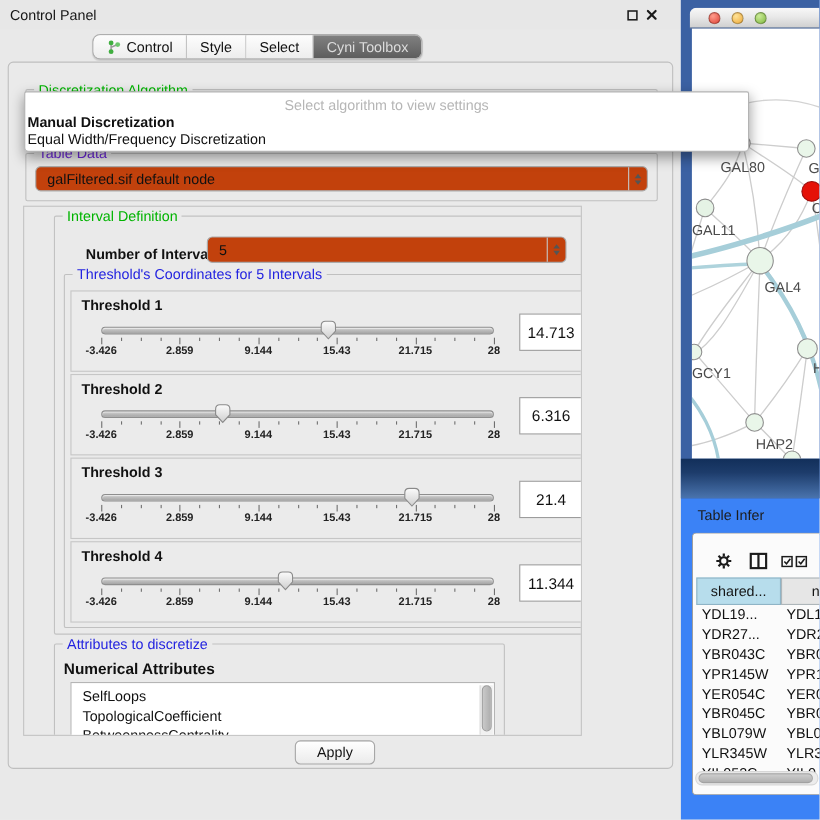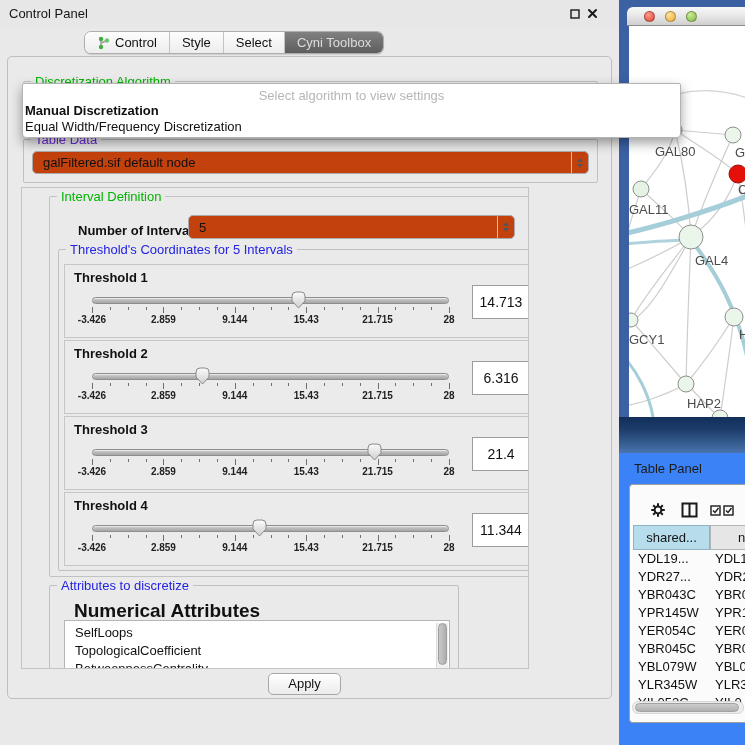--- a/index.html
+++ b/index.html
@@ -357,21 +357,21 @@
                     </svg></div>
                 </div>
                 <div class="valbox">11.344</div>
               </div>
             </div>
         </div>
       </div>
 
       <div class="groupbox" style="left:27px;top:397px;width:410px;height:110px;">
         <span class="legend blue">Attributes to discretize</span>
-        <div class="abs" style="left:8px;top:14px;font-size:19px;font-weight:bold;color:#111;margin-left:16px;">Numerical Attributes</div>
+        <div class="abs" style="left:8px;top:14px;font-size:14px;font-weight:bold;color:#111;">Numerical Attributes</div>
         <div id="attr-list">
           <div style="height:3px"></div>
           <div id="attr-items">
               <div class="attr-item">SelfLoops</div>
               <div class="attr-item">TopologicalCoefficient</div>
               <div class="attr-item">BetweennessCentrality</div>
             </div>
           <div class="vscroll-track" style="right:1px;top:2px;width:12px;height:66px;">
             <div class="scroll-thumb" style="left:1px;top:0;width:9px;height:42px;"></div>
           </div>
@@ -437,21 +437,21 @@
           <text x="0" y="188" font-size="13" fill="#4b4b4b">GAL11</text>
           <text x="66" y="239" font-size="13" fill="#4b4b4b">GAL4</text>
           <text x="0" y="318" font-size="13" fill="#4b4b4b">GCY1</text>
           <text x="110" y="313" font-size="13" fill="#4b4b4b">H</text>
           <text x="58" y="382" font-size="13" fill="#4b4b4b">HAP2</text>
         </svg>
     </div>
     <div class="abs" id="net-bottom"></div>
   </div>
 
-  <div class="abs" id="tp-title">Table Panel</div>
+  <div class="abs" id="tp-title">Table Infer</div>
 
   <div class="abs" id="table-panel">
 
     <svg class="abs" style="left:20px;top:17px" width="16" height="16" viewBox="0 0 16 16">
       <g stroke="#1b1b1b" stroke-width="2">
           <circle cx="8" cy="8" r="3.4" fill="none"></circle>
       <path d="M8 1.2 V4 M8 12 V14.8 M1.2 8 H4 M12 8 H14.8 M3.2 3.2 L5.2 5.2 M10.8 10.8 L12.8 12.8 M12.8 3.2 L10.8 5.2 M5.2 10.8 L3.2 12.8"></path>
         </g>
     </svg>
     <svg class="abs" style="left:51px;top:17px" width="17" height="16" viewBox="0 0 17 16">

